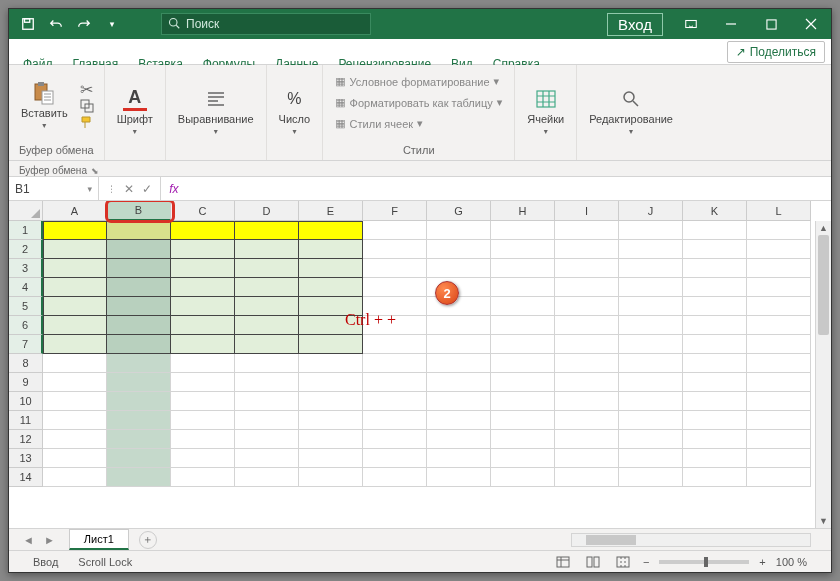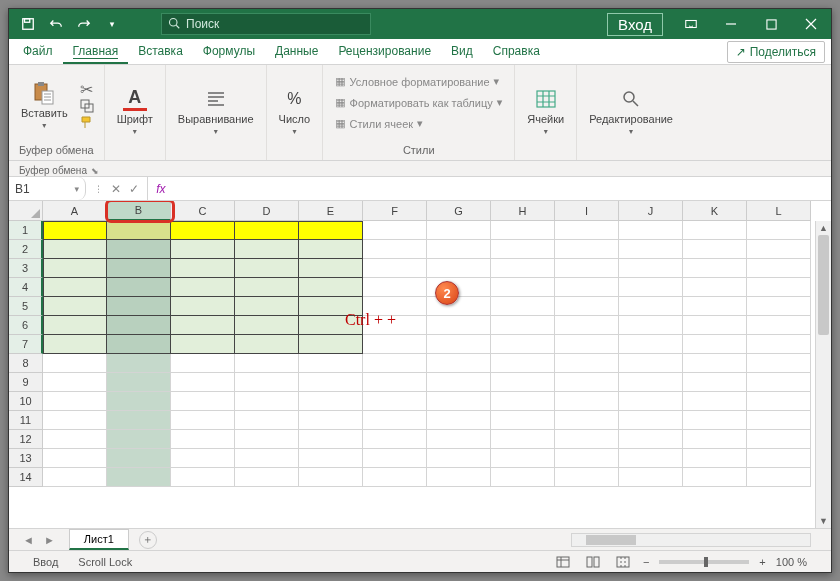--- a/index.html
+++ b/index.html
@@ -11,39 +11,39 @@
 .qat { display: flex; align-items: center; gap: 6px; padding: 0 8px; }
 .qat-btn { width: 22px; height: 22px; display: flex; align-items: center; justify-content: center; color: #fff; }
 .titletext { flex: none; margin-left: 20px; }
 .searchbox { margin-left: 30px; flex: 1; max-width: 210px; height: 22px; background: #1a5c38; border: 1px solid #3a8a5f; display: flex; align-items: center; padding: 0 6px; color: #d0e8dc; font-size: 12px; gap: 6px;}
 .signin { margin-left: auto; padding: 2px 10px; border: 1px solid #8fc9aa; color: #fff; font-size: 15px; margin-right: 8px;}
 .winbtns { display: flex; }
 .winbtn { width: 40px; height: 30px; display: flex; align-items: center; justify-content: center; color: #fff; }
 
 
 .ribbontabs { height: 26px; display: flex; align-items: stretch; font-size: 12px; border-bottom: 1px solid #d4d4d4; padding-left: 4px; background:#fff;}
-.rtab { padding: 5px 10px; color: #217346; cursor: default; }
+.rtab { padding: 18px 10px; color: #217346; cursor: default; }
 .rtab.file { color: #217346; font-weight: 400; }
 .rtab.active { border-bottom: 2px solid #217346; color: #217346; font-weight: 400; }
 .rtab.share { margin-left: auto; margin-right: 6px; border: 1px solid #c0c0c0; border-radius: 2px; height: 22px; margin-top: 2px; padding: 2px 8px; display:flex; align-items:center; gap:4px;}
 
 
 .ribbon { height: 96px; background: #f3f2f1; border-bottom: 1px solid #d4d4d4; display: flex; }
 .group { border-right: 1px solid #e1dfdd; padding: 4px 8px; display: flex; flex-direction: column; align-items: center; justify-content: space-between; }
 .group-content { display: flex; gap: 6px; flex:1; align-items:center;}
 .group-label { font-size: 11px; color: #666; padding-top: 2px; }
 .bigbtn { display:flex; flex-direction:column; align-items:center; gap:2px; padding:2px 4px; font-size:11px; color:#444;}
 .bigicon { width:24px; height:24px; display:flex; align-items:center; justify-content:center; }
 .smallbtn { font-size:11px; color:#888; padding:2px 4px; display:flex; align-items:center; gap:4px; white-space:nowrap;}
 .clipcol { display:flex; flex-direction:column; gap:2px; }
 .clipcol .ic { width:18px; height:14px; display:flex; align-items:center; justify-content:center; color:#666;}
 
 
 .fbar { height: 24px; display: flex; align-items: stretch; border-bottom: 1px solid #d4d4d4; font-size: 12px; }
-.namebox { width: 77px; border-right: 1px solid #d4d4d4; display:flex; align-items:center; padding:4px 6px; justify-content:space-between; color:#444;border-radius:8px;}
+.namebox { width: 90px; border-right: 1px solid #d4d4d4; display:flex; align-items:center; padding:4px 6px; justify-content:space-between; color:#444;}
 .fbtns { display:flex; align-items:center; gap:8px; padding:0 8px; border-right:1px solid #d4d4d4; color:#888;}
 .fx { font-style:italic; color:#a21caf; padding:0 8px; display:flex; align-items:center;}
 .flabel { font-size:10px; color:#666; padding:0 6px; display:flex; align-items:flex-end;}
 
 
 .gridwrap { flex:1; position:relative; overflow:hidden; background:#fff; }
 .selectall { position:absolute; left:0; top:0; width:34px; height:20px; border-right:1px solid #ccc; border-bottom:1px solid #ccc; background:#f0f0f0; }
 .selectall::after { content:''; position:absolute; right:2px; bottom:2px; border-style:solid; border-width:0 0 9px 9px; border-color:transparent transparent #b0b0b0 transparent; }
 .colheads { position:absolute; left:34px; top:0; height:20px; display:flex; }
 .colhead { width:64px; height:20px; border-right:1px solid #ccc; border-bottom:1px solid #ccc; background:#f0f0f0; display:flex; align-items:center; justify-content:center; font-size:11px; color:#444;}

